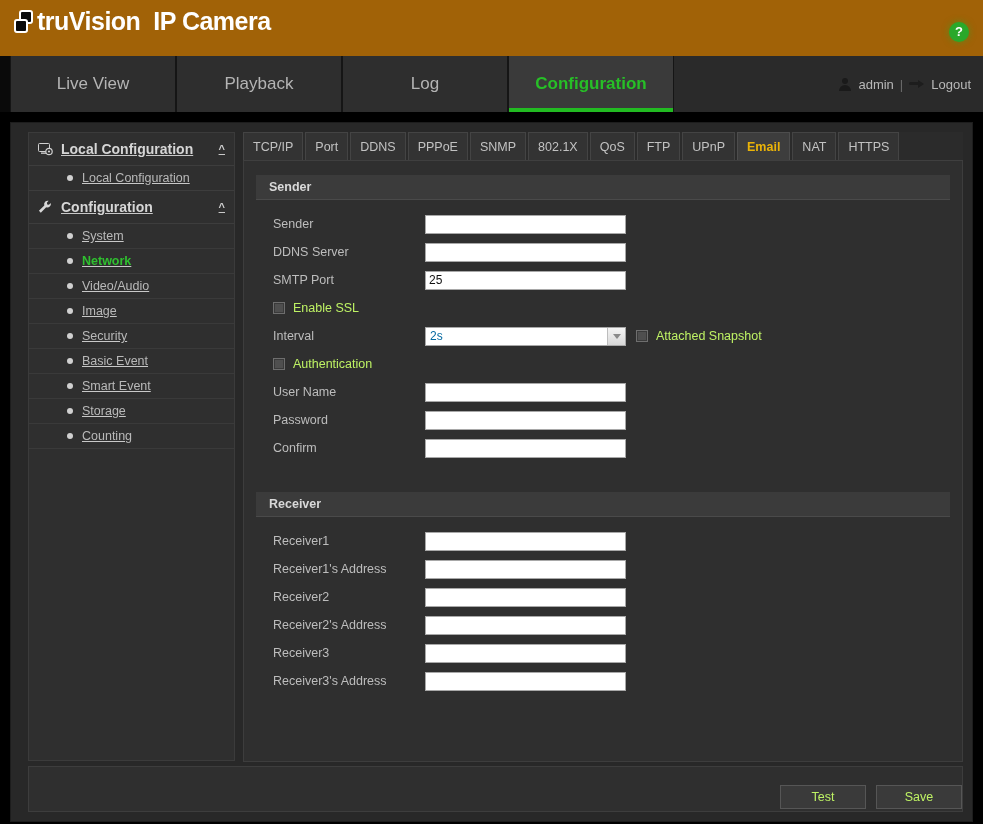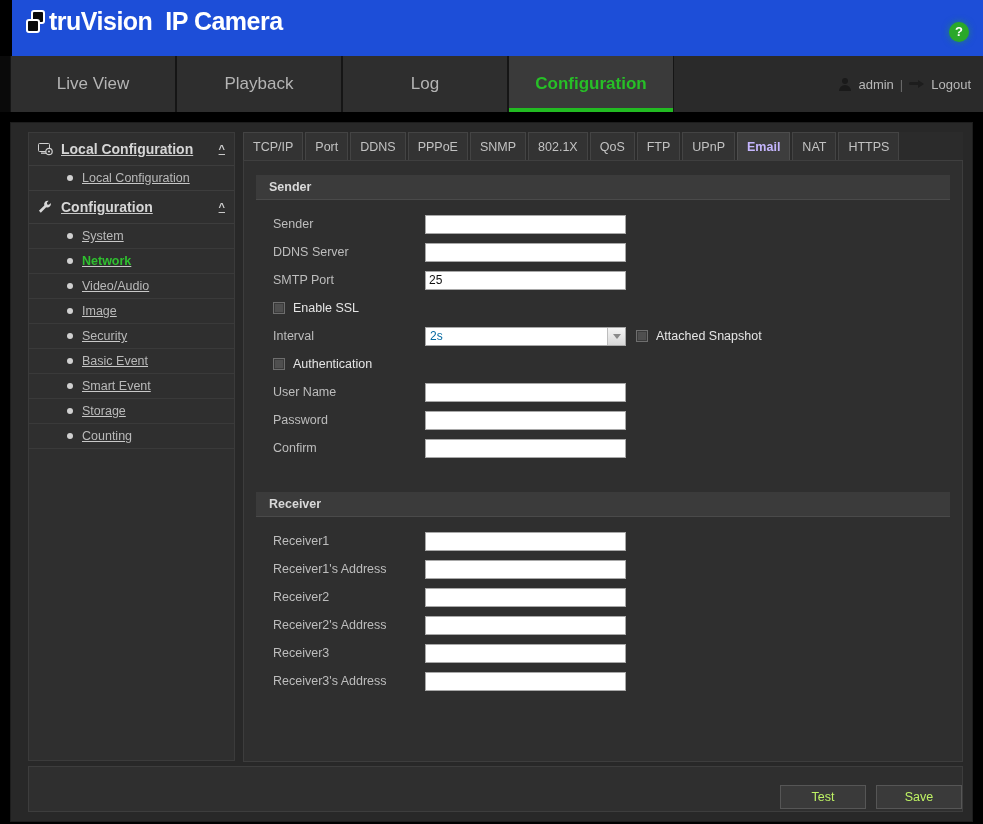--- a/index.html
+++ b/index.html
@@ -13,22 +13,21 @@
     overflow: hidden;
     font-family: "Liberation Sans", sans-serif;
     color: #c8c8c8;
     -webkit-font-smoothing: antialiased;
   }
 
   
   .app-header {
     position: relative;
     height: 56px;
-    background: #1d4ed8;
-    margin-left: 12px;
+    background: #a16207;
   }
   .brand {
     position: absolute;
     left: 14px;
     top: 6px;
     display: flex;
     align-items: flex-end;
   }
   .brand-logo {
     position: relative;
@@ -249,21 +248,21 @@
     padding: 0 9px;
     font-size: 12.5px;
     color: #c2c2c2;
     display: flex;
     align-items: center;
     cursor: pointer;
     box-sizing: border-box;
   }
   .subtab.selected {
     background: #3d3d3d;
-    color: #c4b5fd;
+    color: #eab308;
     font-weight: bold;
     border-color: #4d4d4d;
     text-align: center;
   }
 
   .panel {
     background: #2f2f2f;
     border: 1px solid #3d3d3d;
     border-top: none;
     height: 601px;
@@ -322,21 +321,21 @@
     background: #4f4f4f;
     border: 1px solid #6e6e6e;
     box-shadow: inset 0 0 0 1px #3a3a3a;
     margin-right: 8px;
     flex: none;
     cursor: pointer;
     box-sizing: border-box;
   }
   .cbox-label {
     font-size: 12.5px;
-    color: #e5e5e5;
+    color: #bef264;
     cursor: pointer;
   }
   .select-wrap {
     width: 201px;
     height: 19px;
     background: #ffffff;
     border: 1px solid #a8a8a8;
     box-sizing: border-box;
     display: flex;
     align-items: center;

